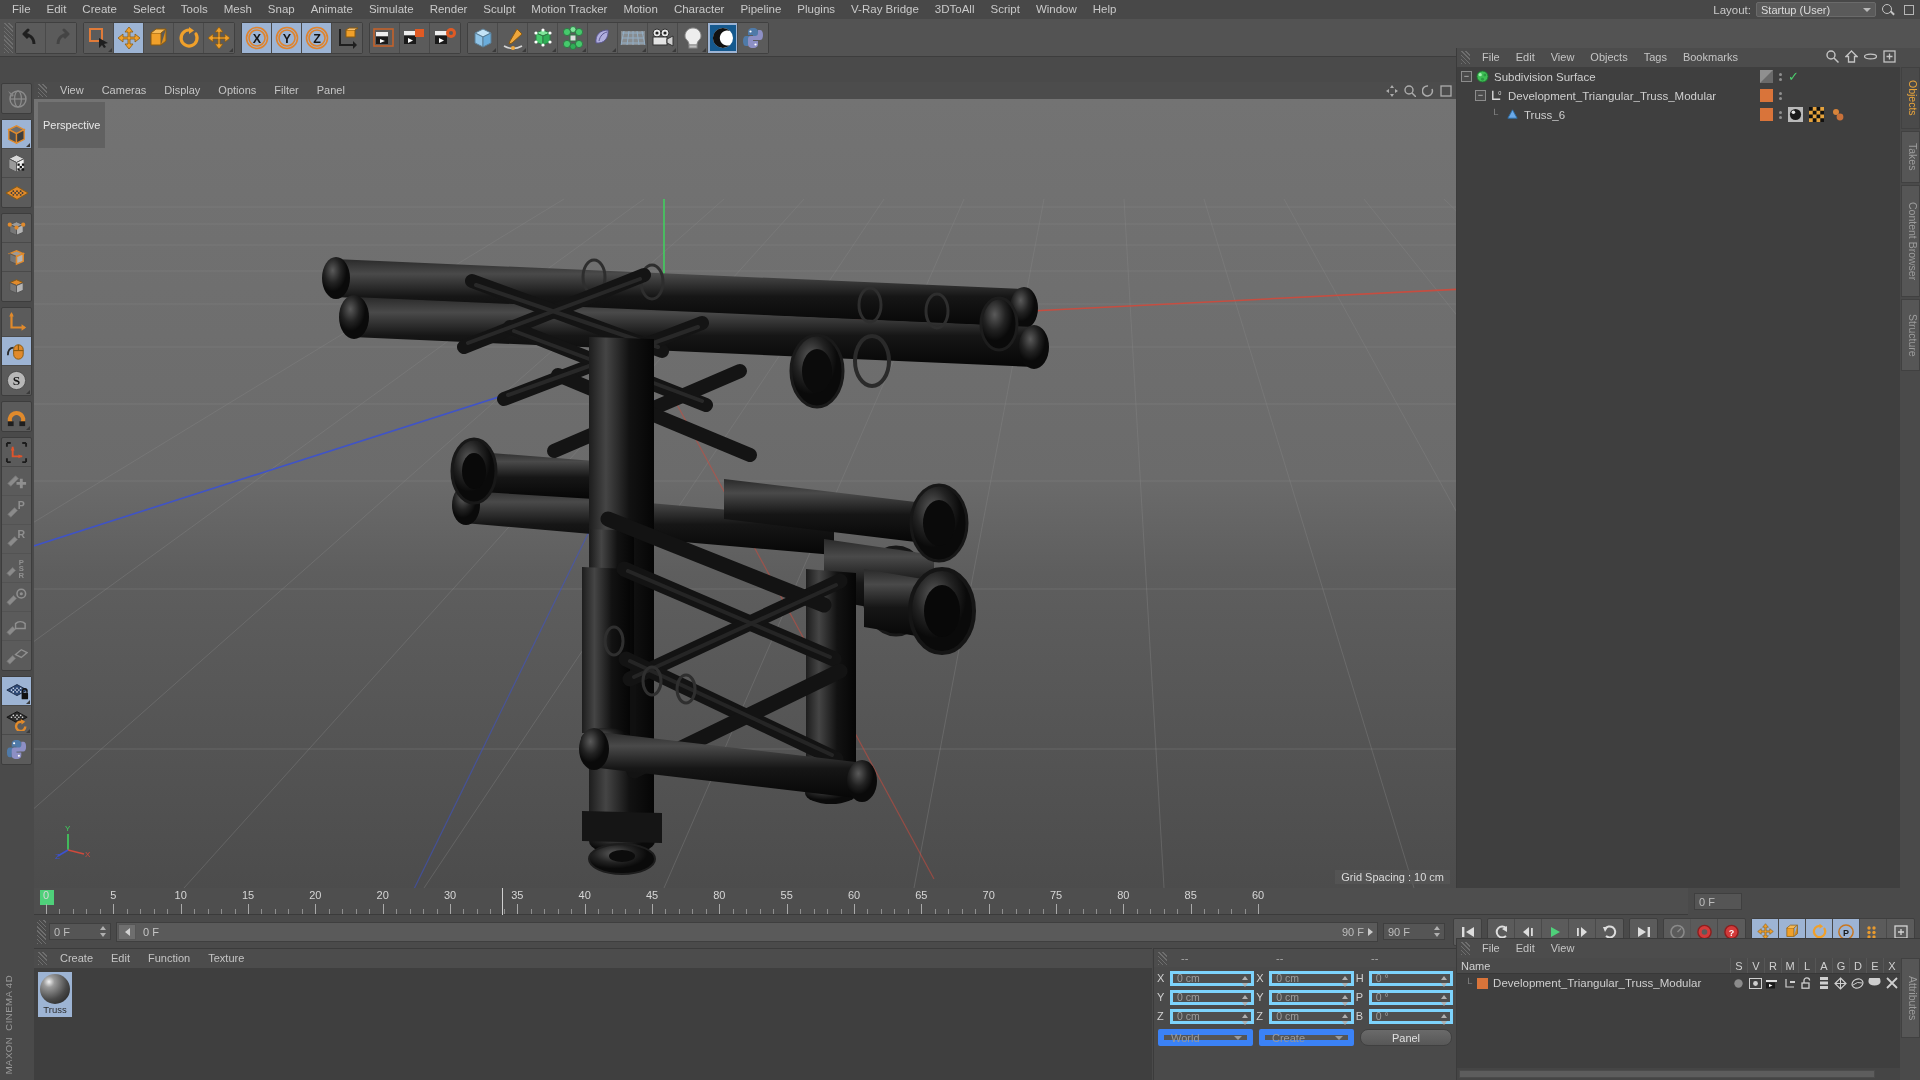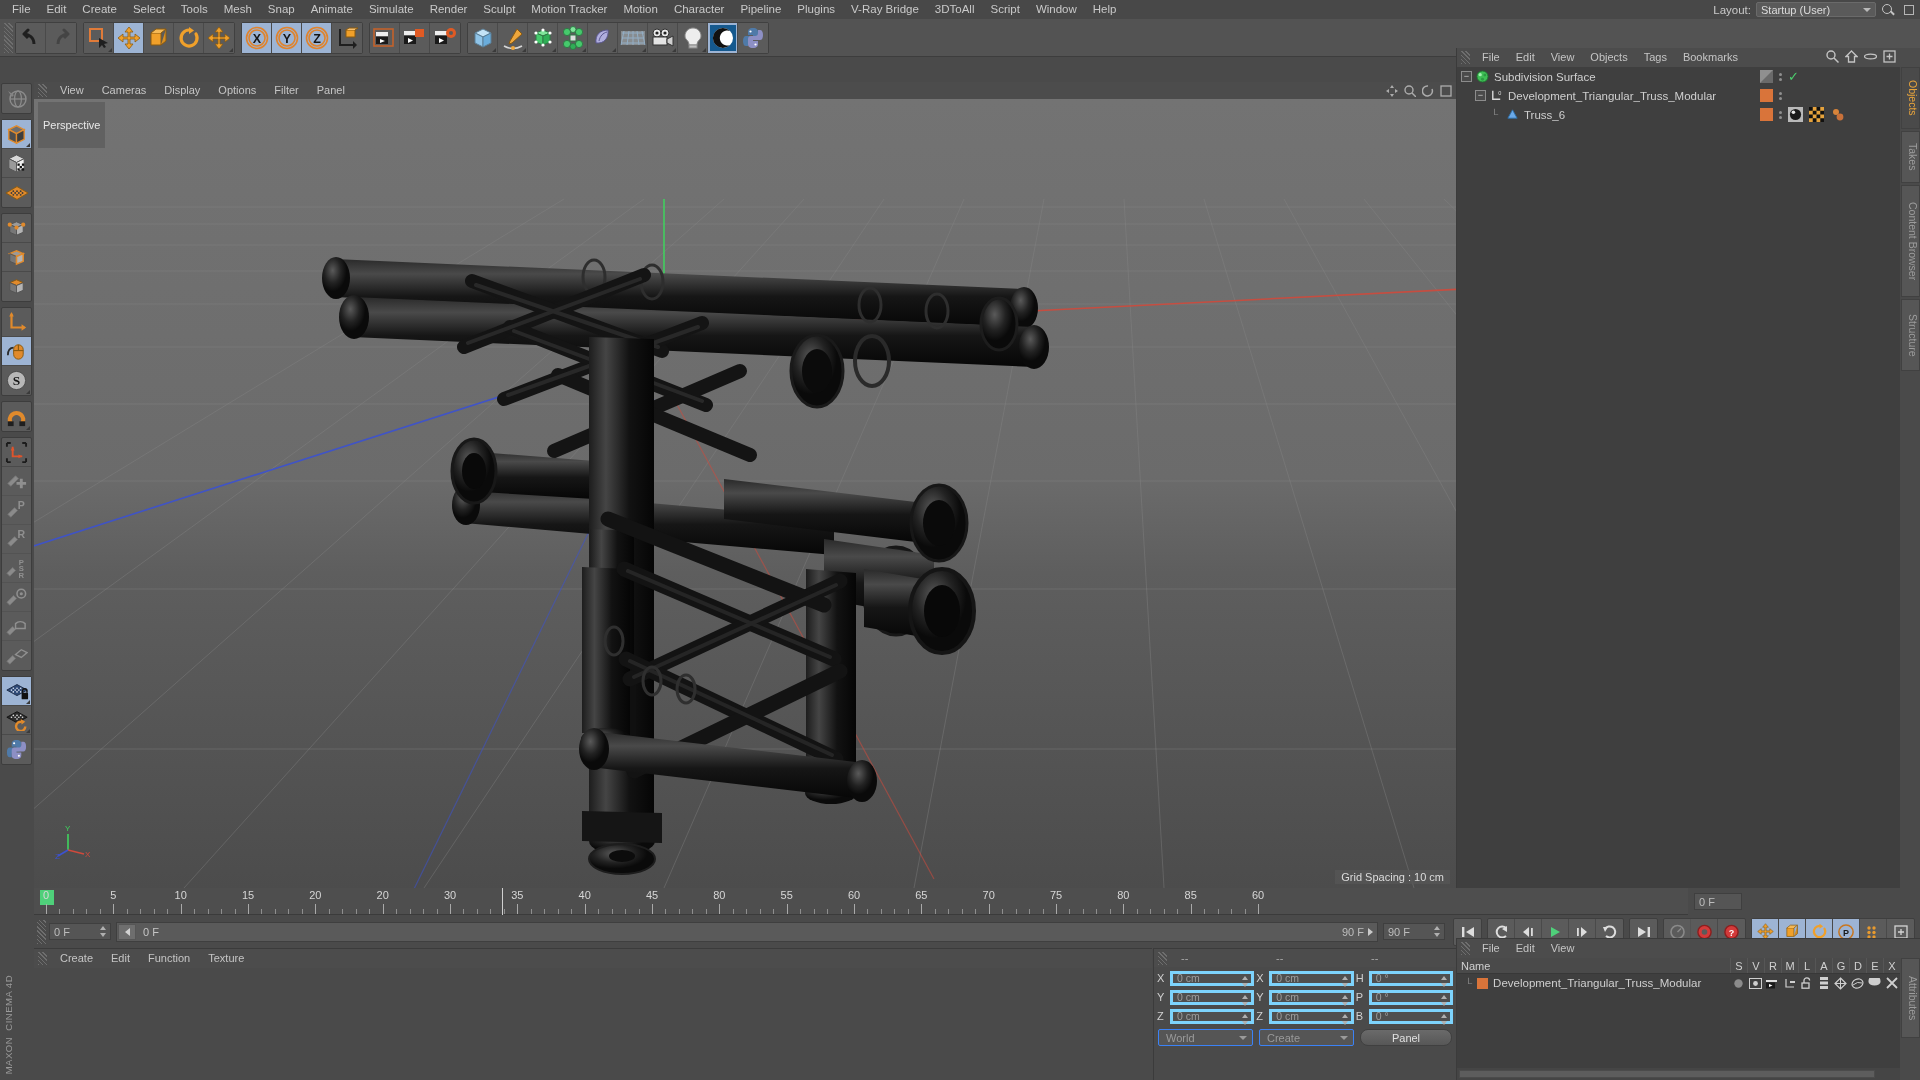--- a/index.html
+++ b/index.html
@@ -162,21 +162,21 @@
   .coord-head { height:18px; background:#4c4c4c; display:flex; align-items:center; font-size:11px; color:#a8a8a8; }
   .coord-head .grip2 { width:9px;height:13px;margin:0 4px;
     background-image: repeating-linear-gradient(45deg, #6e6e6e 0 1px, transparent 1px 3px); }
   .coord-head .c { flex:1; text-align:left; padding-left:10px; }
   .crow { display:flex; align-items:center; height:16px; margin-top:3px; padding:0 3px; gap:2px; }
   .clab { width:11px; font-size:11px; color:#d0d0d0; text-align:left; }
   .cfield { flex:1; height:15px; background:#4f4f4f; border:3px solid #7dd3fc; font-size:10.5px;
     color:#9d9d9d; display:flex; align-items:center; padding-left:4px; position:relative; }
   .cfield .spin { right:2px; }
   .crow2 { display:flex; align-items:center; gap:6px; padding:5px 4px 0 4px; }
-  .csel { flex:1; height:17px; background:#555; border:1px solid #3b82f6; font-size:11px; color:#9a9a9a;
+  .csel { flex:1; height:17px; background:#555; border:6px solid #3b82f6; font-size:11px; color:#9a9a9a;
     display:flex; align-items:center; padding-left:7px; position:relative; border-radius:2px; }
   .csel .caret { position:absolute; right:5px; width:0;height:0;
     border-left:4px solid transparent;border-right:4px solid transparent;border-top:4px solid #9a9a9a; }
   .applybtn { width:92px; height:17px; background:linear-gradient(180deg,#6a6a6a,#575757); border:1px solid #404040;
     border-radius:8px; font-size:11px; color:#e0e0e0; display:flex; align-items:center; justify-content:center; }
 
   
   .objmgr { position:absolute; right:0; top:48px; width:464px; height:870px; background:#4a4a4a; border-left:1px solid #3b3b3b; }
   .om-head { height:19px; background:#4c4c4c; display:flex; align-items:center; font-size:11px; color:#c5c5c5; position:relative;}
   .om-head .grip2 { width:9px;height:13px;margin:0 4px;
@@ -1294,20 +1294,26 @@
   </div>
 
   <div class="matmgr">
     <div class="panelmenu">
       <div class="grip2"></div>
       <div class="mi">Create</div>
       <div class="mi">Edit</div>
       <div class="mi">Function</div>
       <div class="mi">Texture</div>
     </div>
+    <div class="matbody">
+      <div class="matchip">
+        <div class="matsphere"></div>
+        <div class="matname">Truss</div>
+      </div>
+    </div>
   </div>
 
   <div class="coord">
     <div class="coord-head">
       <div class="grip2"></div>
       <div class="c">--</div>
       <div class="c">--</div>
       <div class="c">--</div>
     </div>
 

